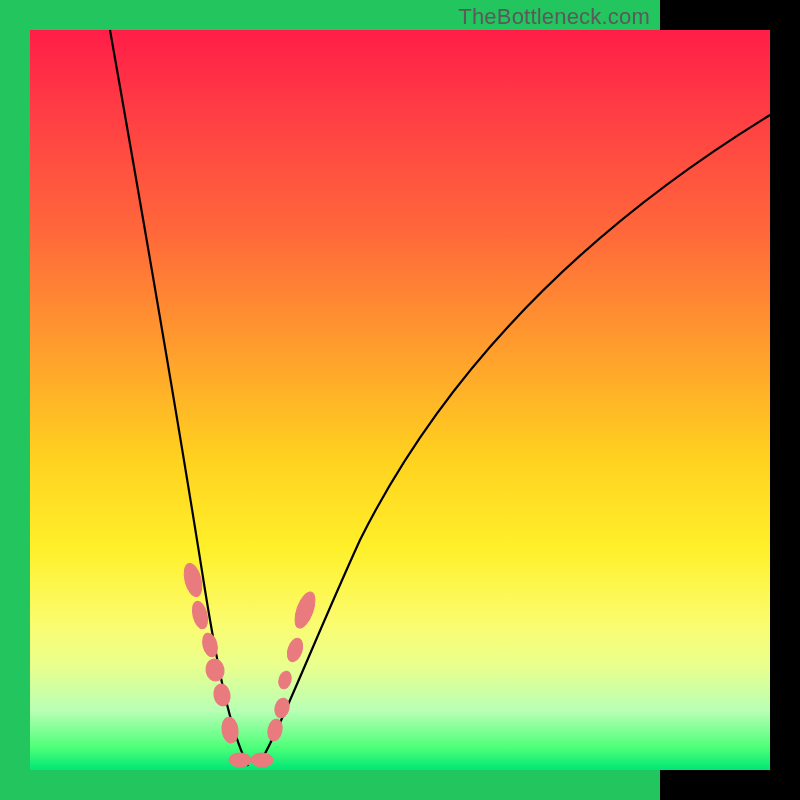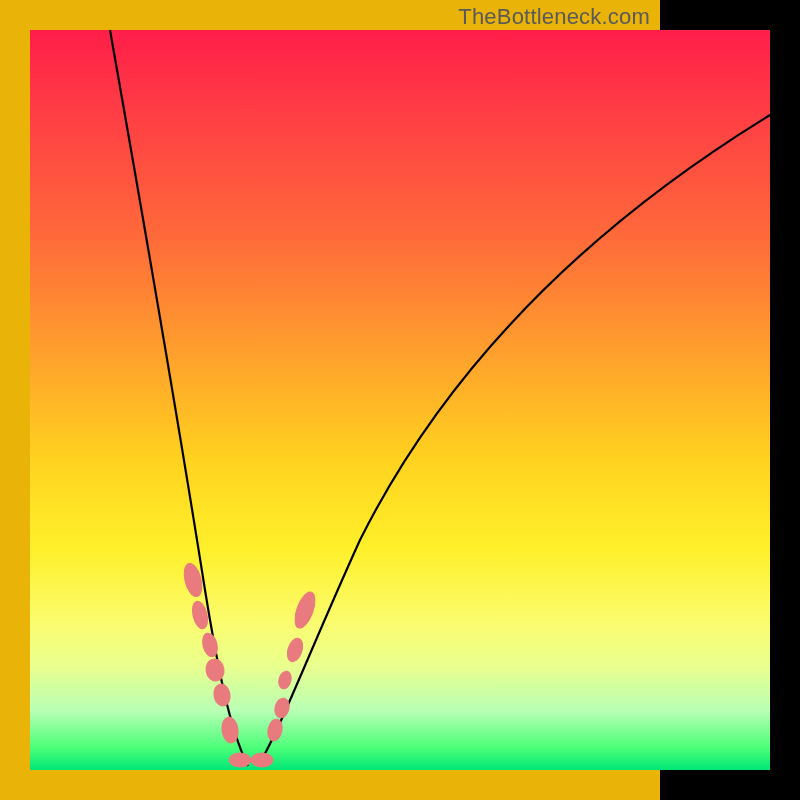--- a/index.html
+++ b/index.html
@@ -10,21 +10,21 @@
     overflow: hidden;
     background: #000;
     font-family: Arial, Helvetica, sans-serif;
   }
   .frame {
     position: absolute;
     left: 0;
     top: 0;
     width: 660px;
     height: 800px;
-    background: #eab308;
+    background: #22c55e;
   }
   .plot-area {
     position: absolute;
     left: 30px;
     top: 30px;
     width: 740px;
     height: 740px;
     
     background: linear-gradient(to bottom,
       #ff1e48 0%,

